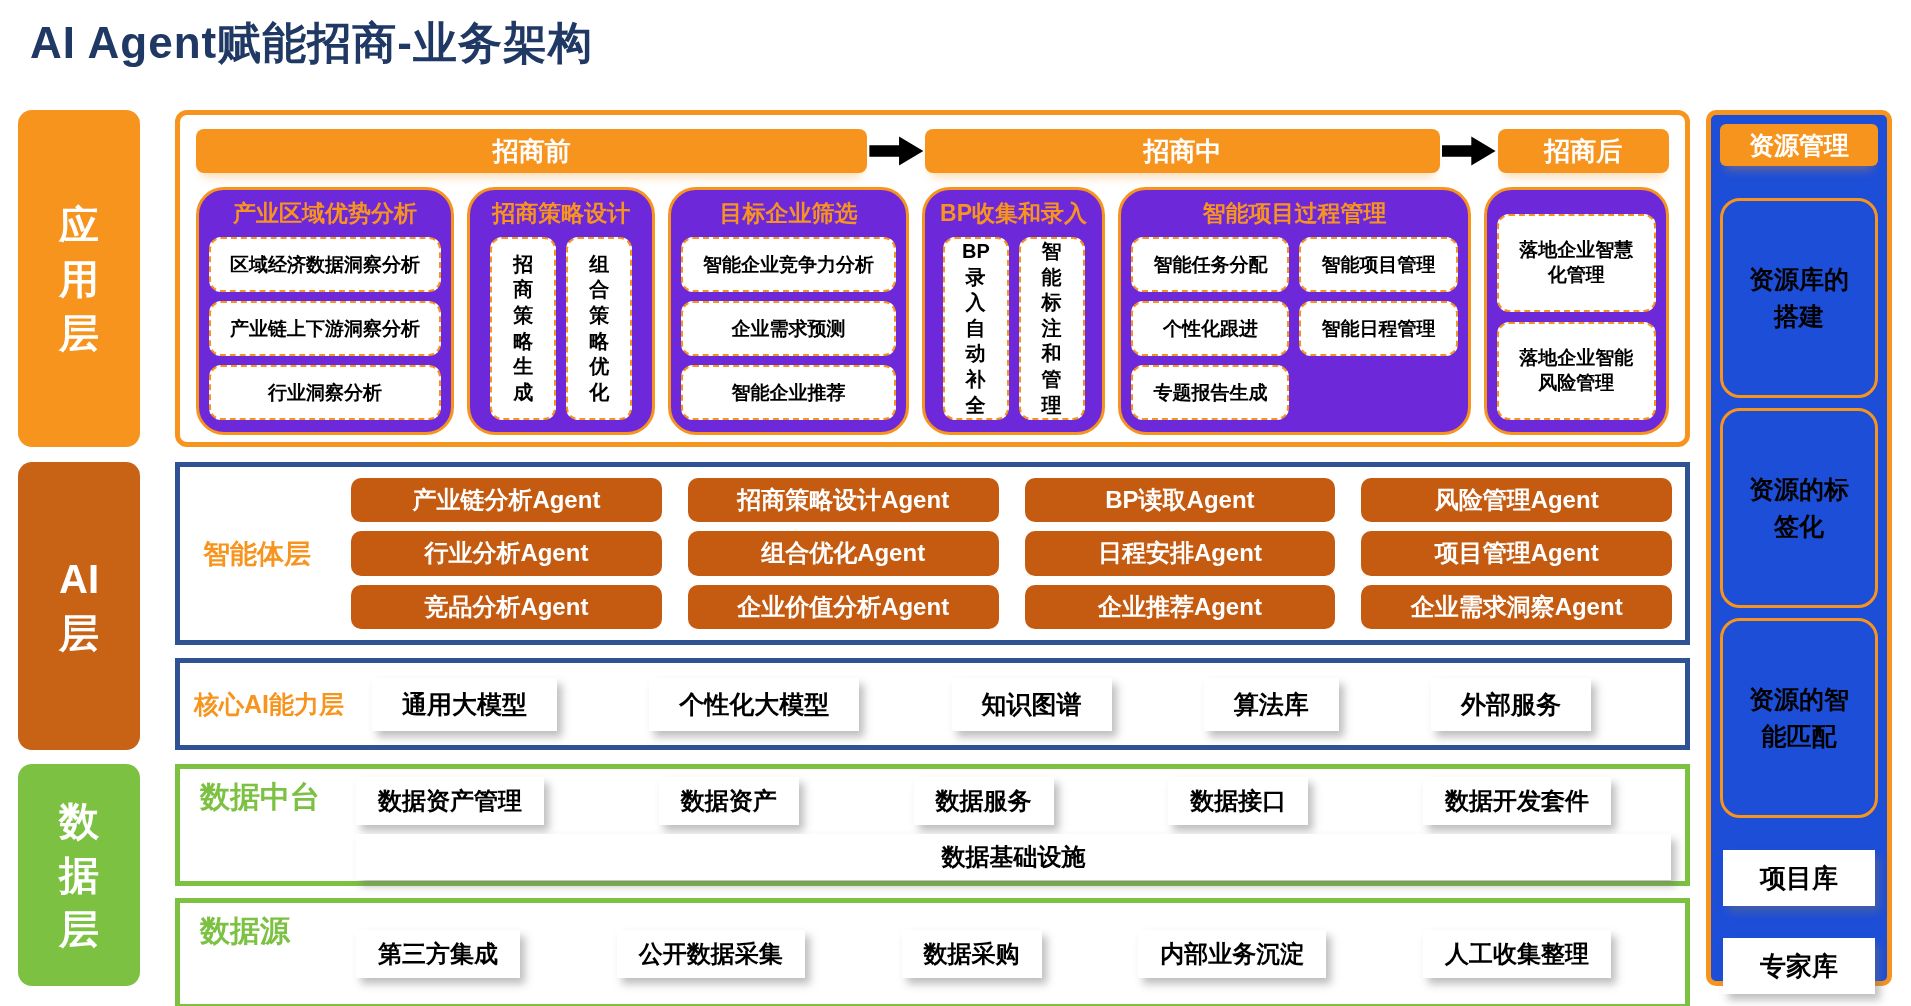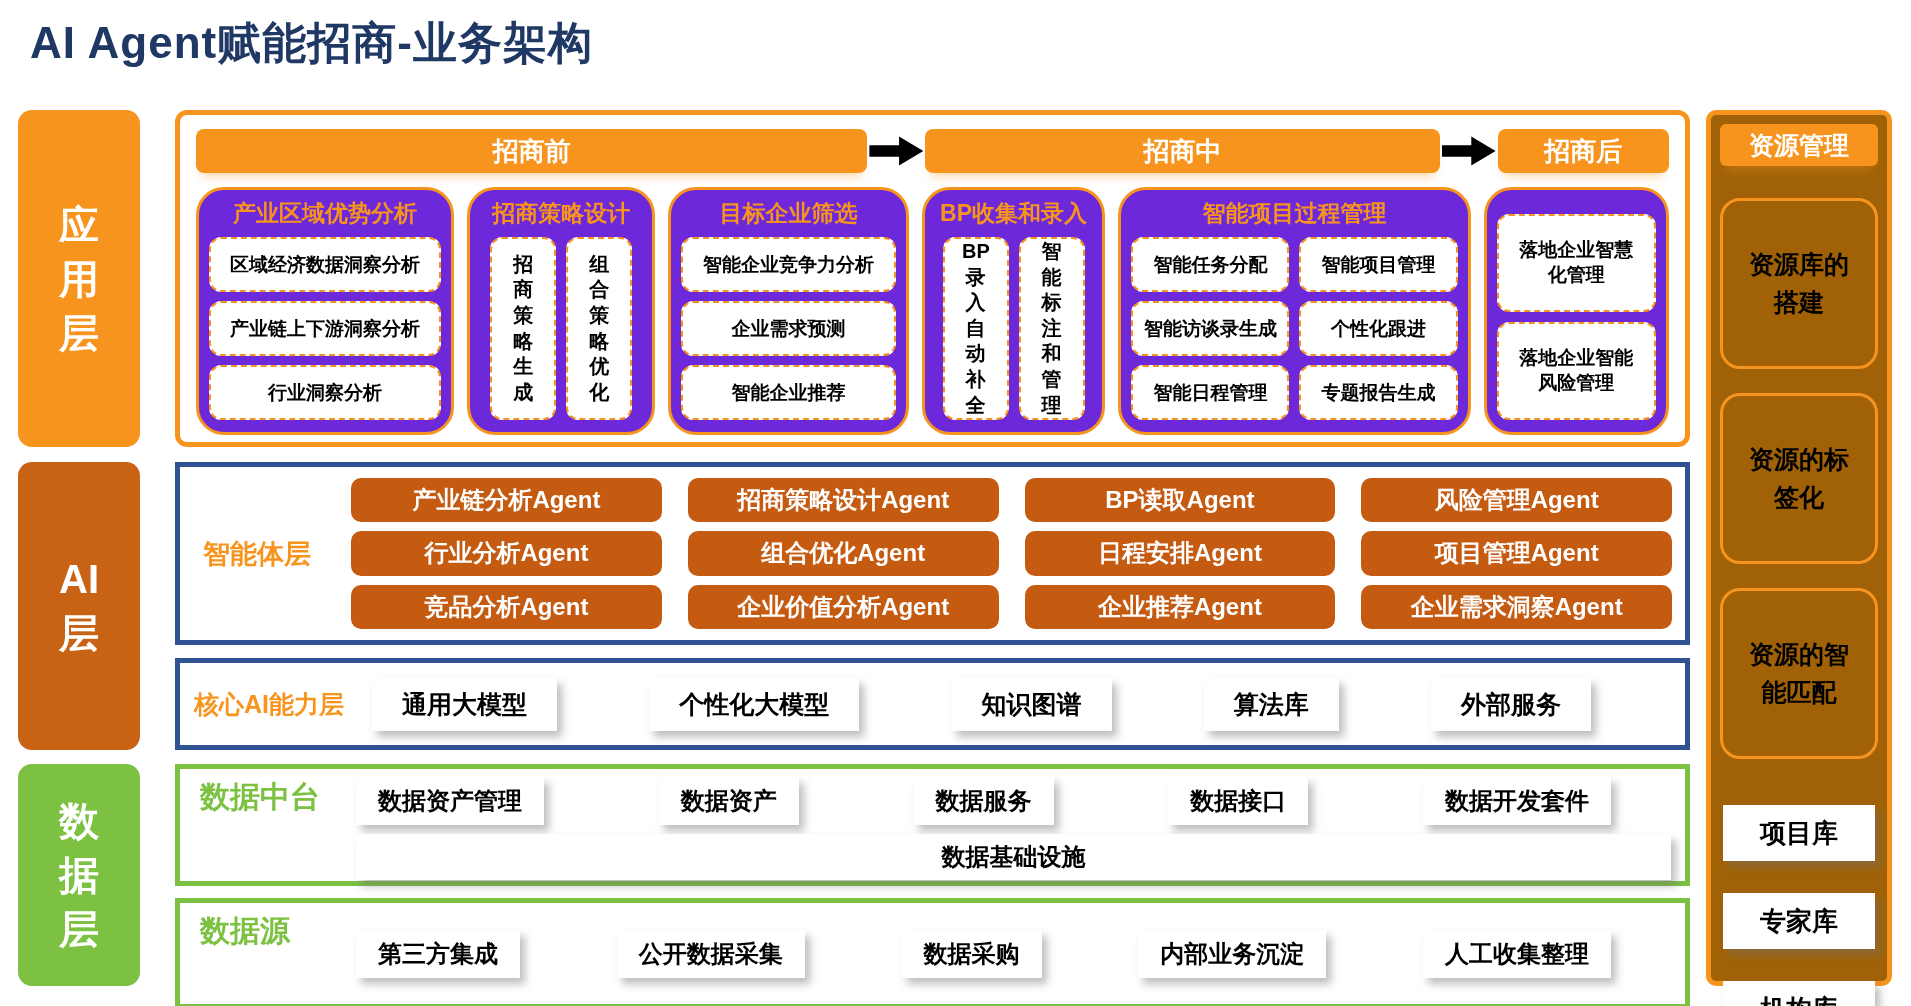--- a/index.html
+++ b/index.html
@@ -107,33 +107,33 @@
   .dp-content { flex:1; display:flex; flex-direction:column; gap:9px; }
   .dp-content .row-boxes { padding-right:60px; }
   .white-box.sm { font-size:24px; padding:8px 22px; }
   .foundation { width:100%; text-align:center; font-weight:800; font-size:24px;
     background:#fff; box-shadow:5px 6px 8px rgba(110,110,110,.45); padding:7px 0; }
   .ds-box .row-boxes { flex:1; padding-right:60px; }
 
   
   .res-panel {
     position:absolute; left:1706px; top:110px; width:186px; height:876px;
-    border:5px solid #F7941E; border-radius:10px; background:#a16207;
+    border:5px solid #F7941E; border-radius:10px; background:#1d4ed8;
     display:flex; flex-direction:column; padding:9px 9px;
   }
   .res-pill {
     height:42px; background:#F7941E; border-radius:6px; flex-shrink:0;
     color:#fff; font-weight:800; font-size:25px;
     display:flex; align-items:center; justify-content:center; margin-bottom:32px;
     box-shadow:0 10px 10px -6px rgba(247,148,29,.35);
   }
   .res-fn {
-    border:3px solid #F7941E; border-radius:20px; height:171px; flex-shrink:0;
+    border:3px solid #F7941E; border-radius:20px; height:200px; flex-shrink:0;
     display:flex; align-items:center; justify-content:center; text-align:center;
-    font-size:25px; font-weight:800; line-height:1.5; padding:0 16px; margin-bottom:24px;
+    font-size:25px; font-weight:800; line-height:1.5; padding:0 16px; margin-bottom:10px;
   }
   .res-lib {
     background:#fff; box-shadow:5px 6px 8px rgba(110,110,110,.45); flex-shrink:0;
     height:56px; margin:16px 3px 16px; display:flex; align-items:center; justify-content:center;
     font-size:26px; font-weight:800;
   }
   .res-lib.first { margin-top:22px; }
 </style>
 </head>
 <body>
@@ -202,21 +202,20 @@
             <span>智能标注和管理</span>
           </div>
       </div>
     </div>
 
     <div class="app-col" style="flex:368 1 0;">
       <div class="col-title">智能项目过程管理</div>
       <div class="grid6">
         <div class="dash">智能任务分配</div>
         <div class="dash">智能项目管理</div>
-        <div class="dash">智能访谈录生成</div>
         <div class="dash">个性化跟进</div>
         <div class="dash">智能日程管理</div>
         <div class="dash">专题报告生成</div>
       </div>
     </div>
 
     <div class="app-col" style="flex:180 1 0;">
       <div class="tallpair">
         <div class="dash">落地企业智慧化管理</div>
         <div class="dash">落地企业智能风险管理</div>

